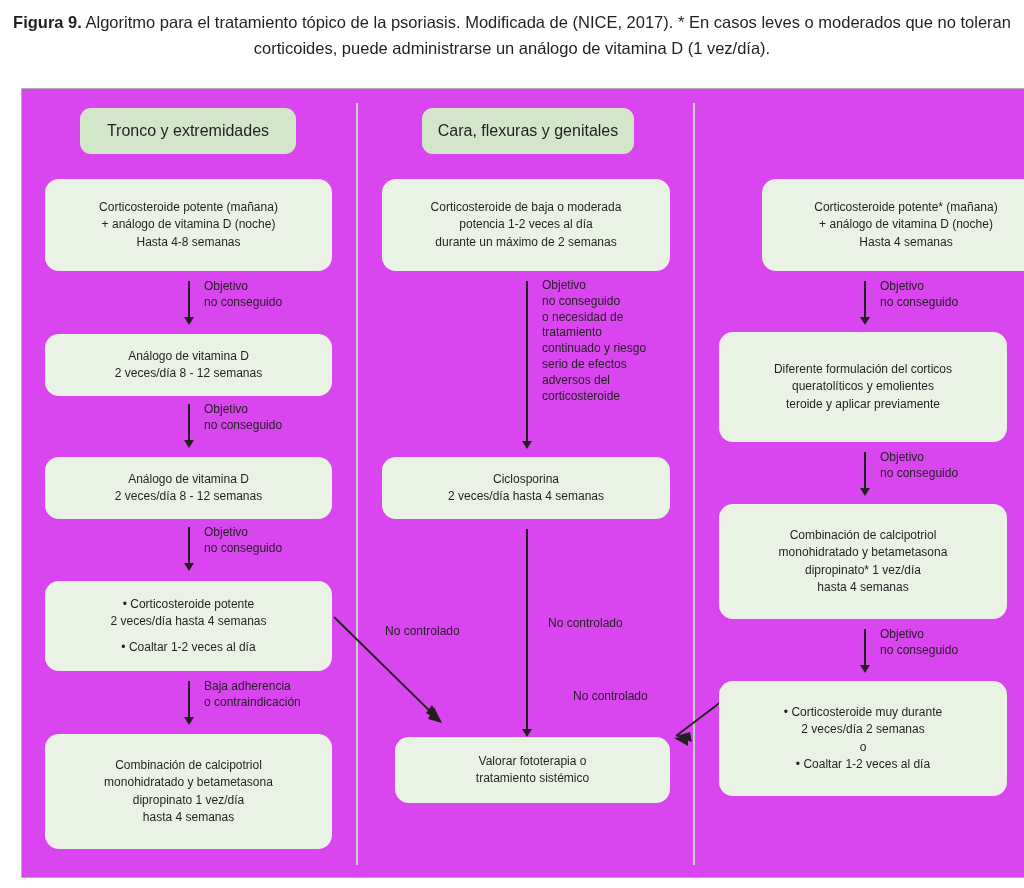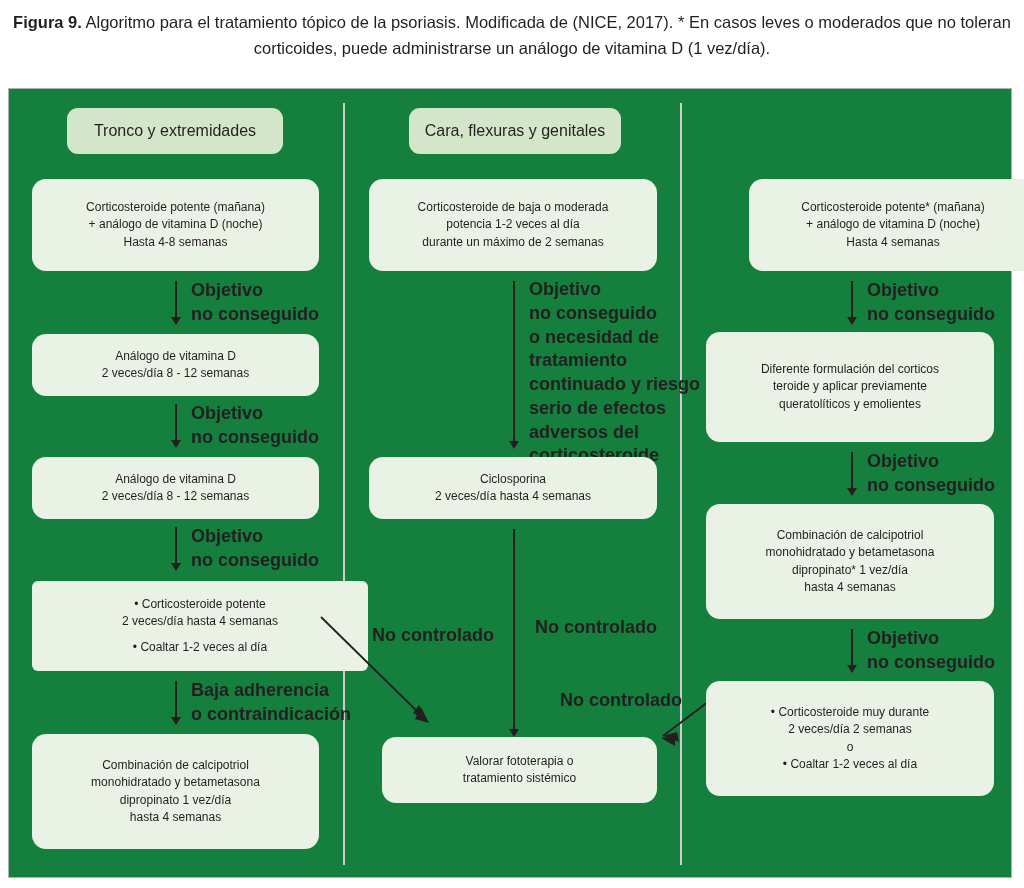--- a/index.html
+++ b/index.html
@@ -21,26 +21,26 @@
     text-align: center;
     font-size: 16.5px;
     line-height: 1.55;
     color: #231f20;
   }
   #caption .bold { font-weight: bold; margin-top: 28px; }
 
   
   #frame {
     position: absolute;
-    left: 8px;
+    left: 21px;
     top: 88px;
     width: 1004px;
     height: 790px;
     border: 1.5px solid #b0b0b0;
-    background: #15803d;
+    background: #d946ef;
   }
 
   .divider {
     position: absolute;
     top: 14px;
     width: 1.5px;
     height: 762px;
     background: #cdcdcd;
   }
   #divider-1 { left: 334px; }
@@ -86,25 +86,24 @@
     left: 1.5px;
     bottom: 0;
     width: 0; height: 0;
     border-left: 5.5px solid transparent;
     border-right: 5.5px solid transparent;
     border-top: 8px solid #231f20;
   }
 
   .arrow-label {
     position: absolute;
-    font-size: 18px;
+    font-size: 12px;
     line-height: 1.32;
     color: #231f20;
     white-space: nowrap;
-    font-weight: bold;
   }
 
   .diag { position: absolute; overflow: visible; }
   .diag line { stroke: #231f20; stroke-width: 1.8; }
   .diag polygon { fill: #231f20; }
 </style>
 </head>
 <body>
 
 <div id="caption">
@@ -164,21 +163,21 @@
 
   <div class="arrow-v" style="left:160px; top:438px; height:44px;">
     <div class="shaft"></div>
     <div class="head"></div>
   </div>
   <div class="arrow-label" style="left:182px; top:436px;">
     <div>Objetivo</div>
     <div>no conseguido</div>
   </div>
 
-  <div class="box" style="left:23px; top:492px; width:336px; height:90px;border-radius:6px;">
+  <div class="box" style="left:23px; top:492px; width:287px; height:90px;">
     <div class="lines">
       <div>• Corticosteroide potente</div>
       <div>2 veces/día hasta 4 semanas</div>
       <div style="height:9px;"></div>
       <div>• Coaltar 1-2 veces al día</div>
     </div>
   </div>
 
   <div class="arrow-v" style="left:160px; top:592px; height:44px;">
     <div class="shaft"></div>
@@ -281,22 +280,22 @@
     <div class="head"></div>
   </div>
   <div class="arrow-label" style="left:858px; top:190px;">
     <div>Objetivo</div>
     <div>no conseguido</div>
   </div>
 
   <div class="box" style="left:697px; top:243px; width:288px; height:110px;">
     <div class="lines">
       <div>Diferente formulación del corticos</div>
+      <div>queratolíticos y emolientes</div>
       <div>teroide y aplicar previamente</div>
-      <div>queratolíticos y emolientes</div>
     </div>
   </div>
 
   <div class="arrow-v" style="left:836px; top:363px; height:44px;">
     <div class="shaft"></div>
     <div class="head"></div>
   </div>
   <div class="arrow-label" style="left:858px; top:361px;">
     <div>Objetivo</div>
     <div>no conseguido</div>

